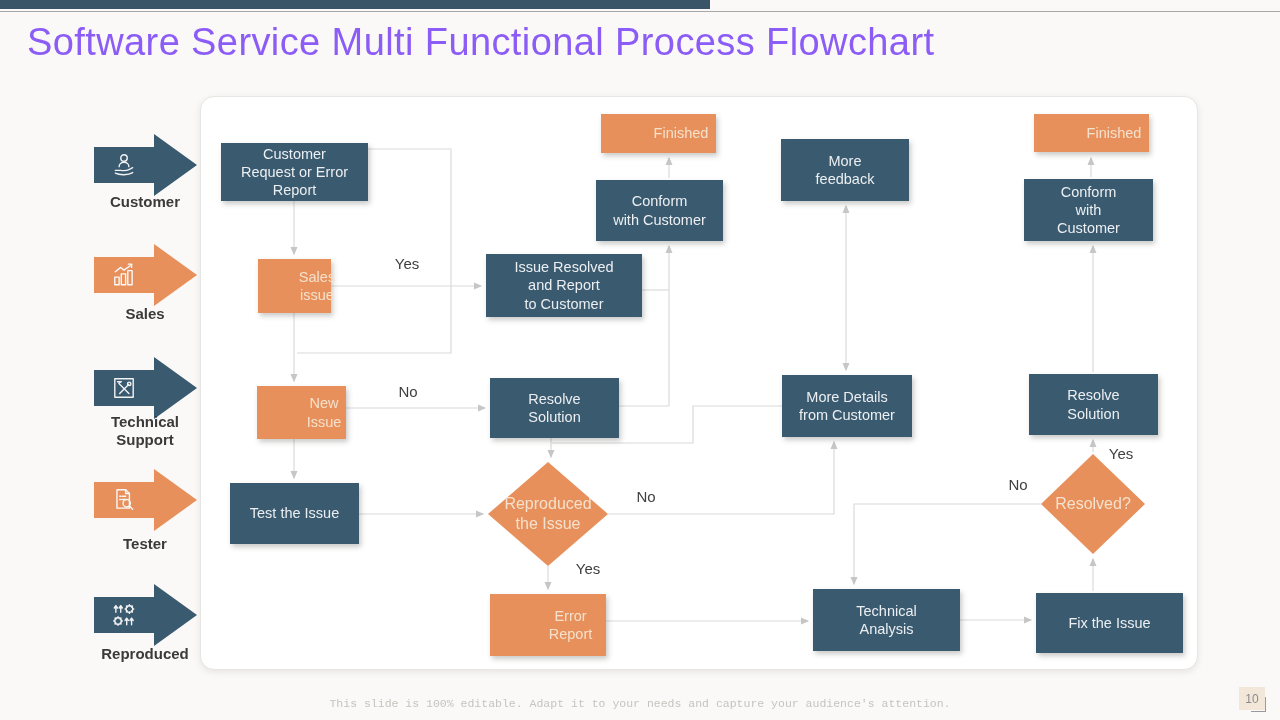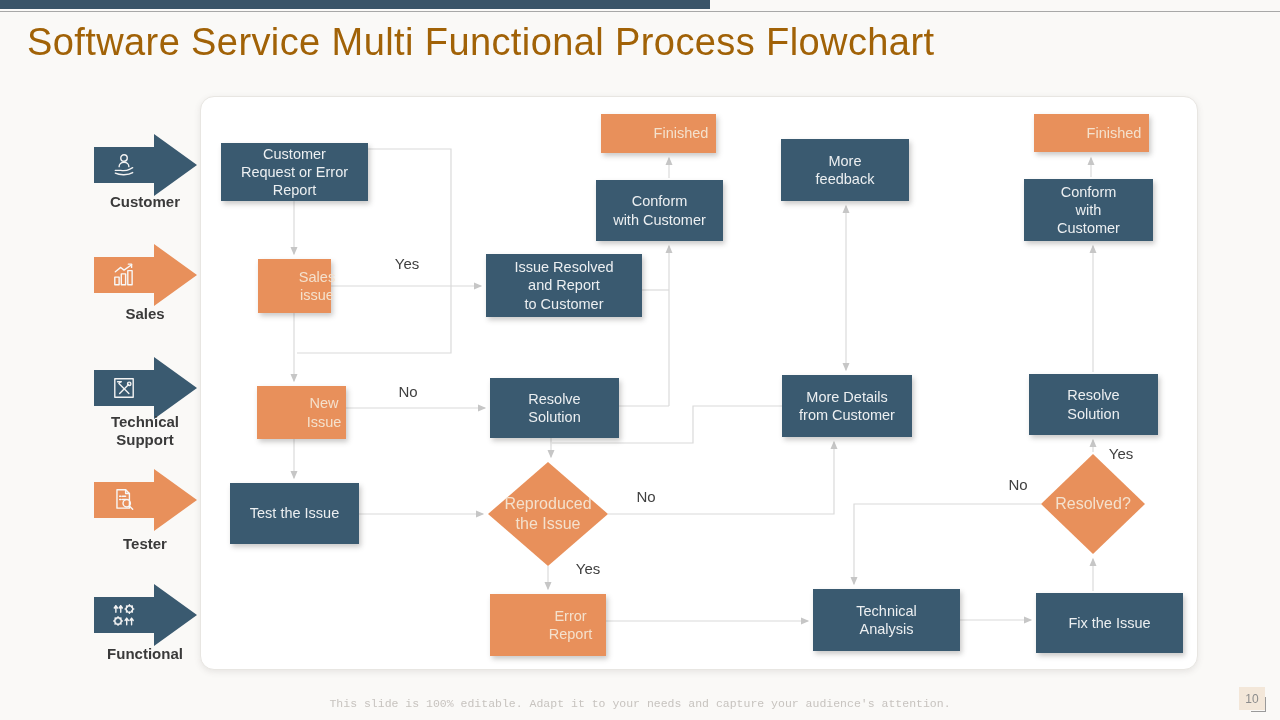--- a/index.html
+++ b/index.html
@@ -7,21 +7,21 @@
   body {
     font-family:"Liberation Sans","DejaVu Sans",sans-serif;
     background:#faf9f7;
     position:relative;
     overflow:hidden;
   }
   .topbar { position:absolute; left:0; top:0; width:710px; height:9px; background:#3a5468; }
   .topline { position:absolute; left:0; top:11px; width:1280px; height:1px; background:#a8a8a8; }
   .title {
     position:absolute; left:27px; top:21px; width:1200px;
-    font-size:38px; font-weight:400; color:#a16207; letter-spacing:0.4px;
+    font-size:38px; font-weight:400; color:#8b5cf6; letter-spacing:0.4px;
   }
   
   .lane { position:absolute; left:94px; width:104px; height:62px; }
   .lane svg.arrow { position:absolute; left:0; top:0; }
   .lane svg.licon { position:absolute; left:17px; top:18px; }
   .lane-label {
     position:absolute; left:70px; width:150px; text-align:center;
     font-size:15px; font-weight:bold; color:#3a3a3a; white-space:pre-line; line-height:1.2;
   }
   
@@ -159,21 +159,21 @@
       <path d="M4.5,9.5 V3.5 M3,5.5 l1.5,-2 1.5,2"></path>
         <path d="M9,9.5 V3.5 M7.5,5.5 l1.5,-2 1.5,2"></path>
       <circle cx="17" cy="6.5" r="3"></circle>
         <path d="M17,2.5 v1 M17,9.5 v1 M13,6.5 h1 M20,6.5 h1 M14.3,3.8 l0.8,0.8 M19,8.4 l0.8,0.8 M19.7,3.8 l-0.8,0.8 M15,8.4 l-0.8,0.8"></path>
       <circle cx="6.5" cy="17.5" r="3"></circle>
         <path d="M6.5,13.5 v1 M6.5,20.5 v1 M2.5,17.5 h1 M9.5,17.5 h1 M3.8,14.8 l0.8,0.8 M8.5,19.4 l0.8,0.8 M9.2,14.8 l-0.8,0.8 M4.5,19.4 l-0.8,0.8"></path>
       <path d="M14.5,21 V15 M13,17 l1.5,-2 1.5,2"></path>
         <path d="M19,21 V15 M17.5,17 l1.5,-2 1.5,2"></path>
     </svg>
   </div>
-  <div class="lane-label" style="top:645px;">Functional</div>
+  <div class="lane-label" style="top:645px;">Reproduced</div>
 
   <div class="card">
 
     <svg class="connectors" width="998" height="574">
       <defs>
         <marker id="ah" markerWidth="8" markerHeight="8" refX="6" refY="3" orient="auto-start-reverse">
           <path d="M0,0 L7,3 L0,6 Z" fill="#c6c6c6"></path>
         </marker>
       </defs>
       <g stroke="#dadada" stroke-width="1.2" fill="none">

